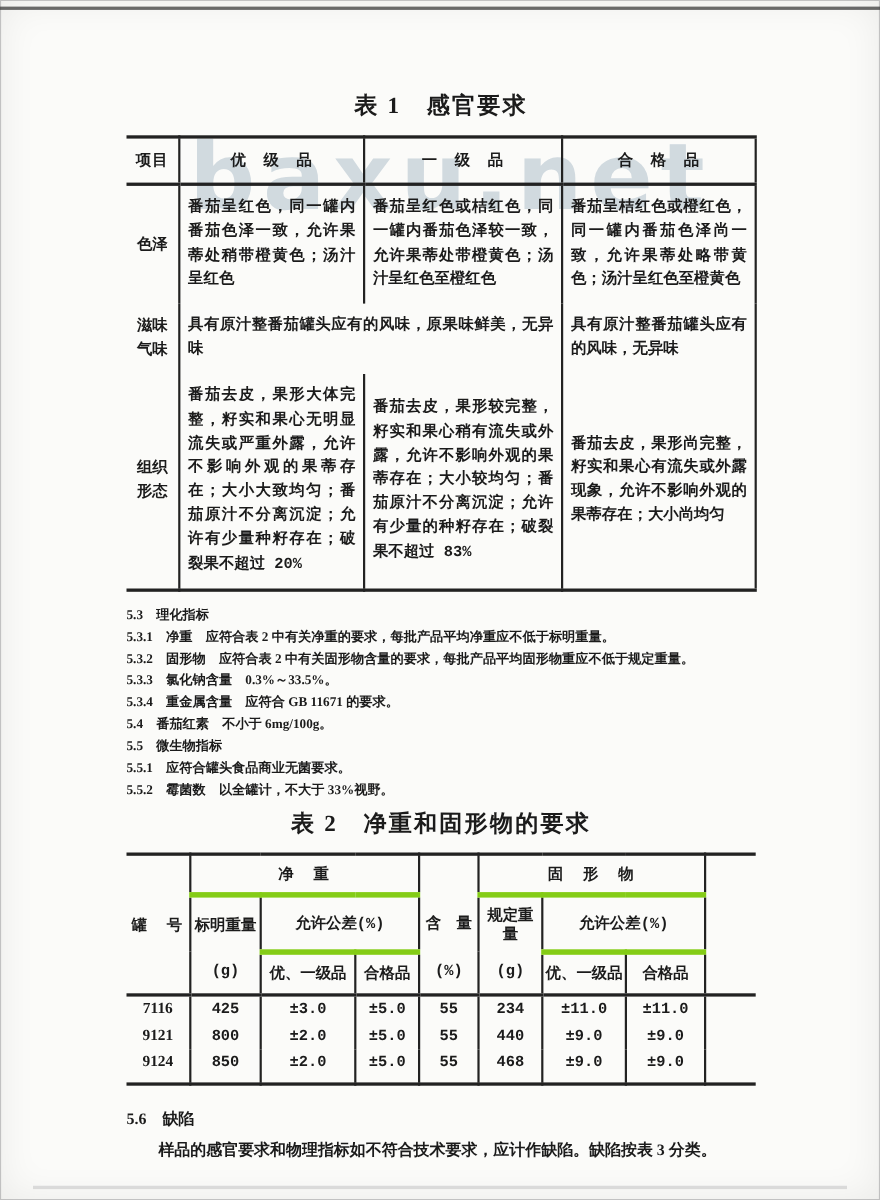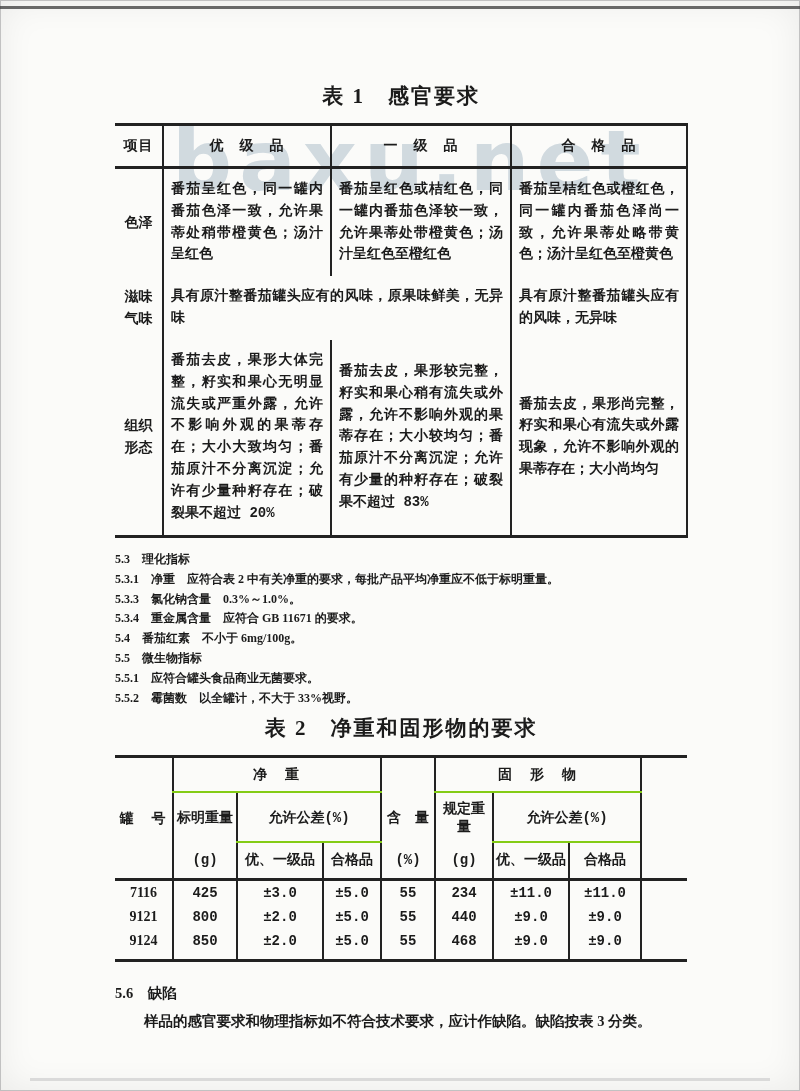--- a/index.html
+++ b/index.html
@@ -60,21 +60,21 @@
   .t1 .body td {
     padding: 10px 7px; line-height: 1.56;
     vertical-align: middle; text-align: justify;
   }
   .t1 .body td.item { text-align: center; padding: 6px 3px; }
 
   
   .t2 { border-top: 3px solid #222; border-bottom: 3px solid #222; }
   .t2 td { text-align: center; vertical-align: middle; }
   .t2 .grp td { padding: 8px 2px 7px; letter-spacing: 2px; }
-  .t2 td.underline { border-bottom: 2px solid #84cc16; }
+  .t2 td.underline { border-bottom: 5px solid #84cc16; }
   .t2 .sub td { padding: 7px 2px 6px; letter-spacing: 0; }
   .t2 .sub2 td { padding: 8px 2px 9px; }
   .t2 td.hdr-end { border-bottom: 3px solid #222; }
   .t2 .data td { padding: 4px 2px; }
   .t2 .data-first td { padding-top: 4px; }
   .t2 .data-last td { padding-bottom: 10px; }
 
   
   .sections { margin-top: 12px; font-size: 12px; line-height: 1.58; }
   .sections .line { margin-bottom: 1px; }
@@ -124,21 +124,22 @@
           <td class="vb">番茄去皮，果形大体完整，籽实和果心无明显流失或严重外露，允许不影响外观的果蒂存在；大小大致均匀；番茄原汁不分离沉淀；允许有少量种籽存在；破裂果不超过 20%</td>
           <td class="vb">番茄去皮，果形较完整，籽实和果心稍有流失或外露，允许不影响外观的果蒂存在；大小较均匀；番茄原汁不分离沉淀；允许有少量的种籽存在；破裂果不超过 83%</td>
           <td class="vb">番茄去皮，果形尚完整，籽实和果心有流失或外露现象，允许不影响外观的果蒂存在；大小尚均匀</td>
         </tr>
       </tbody>
     </table>
 
     <div class="sections">
       <div class="line">5.3　理化指标</div>
       <div class="line">5.3.1　净重　应符合表 2 中有关净重的要求，每批产品平均净重应不低于标明重量。</div>
-      <div class="line">5.3.3　氯化钠含量　0.3%～1.0%。</div>
+      <div class="line">5.3.2　固形物　应符合表 2 中有关固形物含量的要求，每批产品平均固形物重应不低于规定重量。</div>
+      <div class="line">5.3.3　氯化钠含量　0.3%～33.5%。</div>
       <div class="line">5.3.4　重金属含量　应符合 GB 11671 的要求。</div>
       <div class="line">5.4　番茄红素　不小于 6mg/100g。</div>
       <div class="line">5.5　微生物指标</div>
       <div class="line">5.5.1　应符合罐头食品商业无菌要求。</div>
       <div class="line">5.5.2　霉菌数　以全罐计，不大于 33%视野。</div>
     </div>
 
     <div class="tbl-title t2-title">表 2　净重和固形物的要求</div>
 
     <table class="t2">

